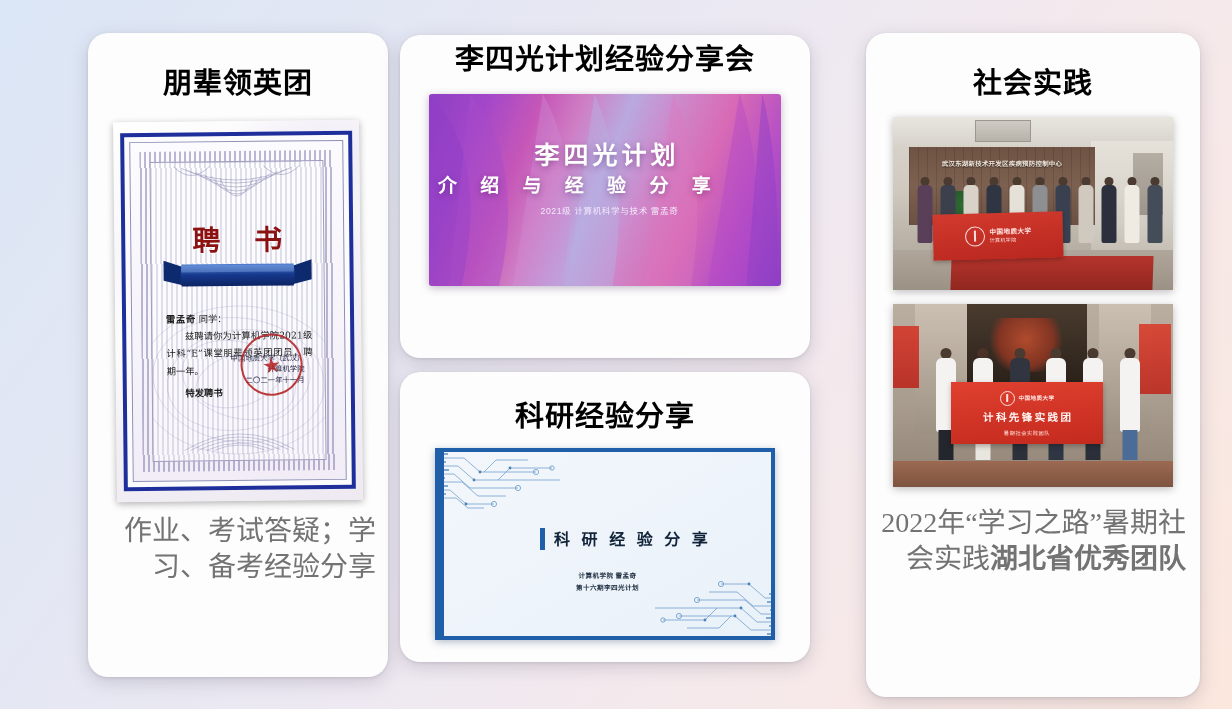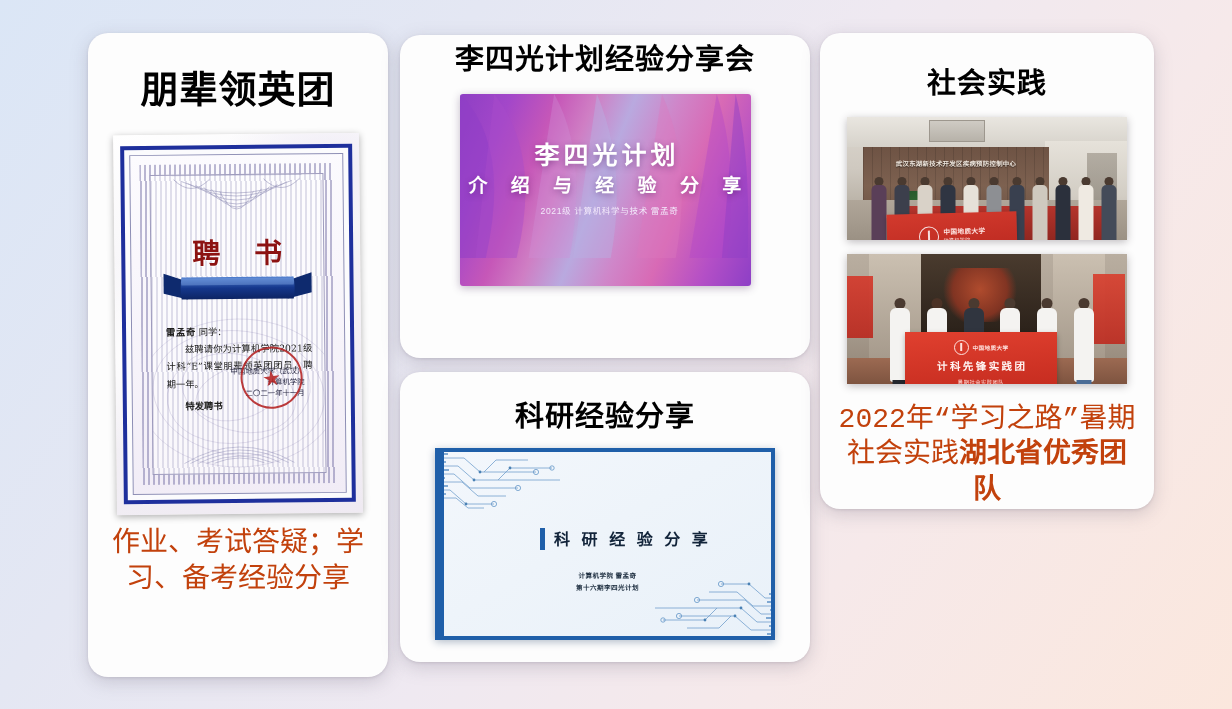--- a/index.html
+++ b/index.html
@@ -18,32 +18,32 @@
     box-shadow:0 5px 18px rgba(120,110,130,.28), 0 1px 3px rgba(120,110,130,.20);
     box-sizing:border-box;
     display:flex;flex-direction:column;align-items:center;
   }
   .card-title{
     font-weight:bold;color:#000;letter-spacing:1px;
     font-family:"Liberation Sans","DejaVu Sans",sans-serif;
     text-align:center;white-space:nowrap;
   }
   .card-caption{
-    text-align:center;color:#c2410c;line-height:1.28;
-    font-family:Liberation Mono, monospace;
+    text-align:right;color:#737373;line-height:1.28;
+    font-family:Liberation Serif, serif;
   }
   .card-caption b{font-weight:bold;}
 
   
   #card-peer{left:88px;top:33px;width:300px;height:644px;}
   #card-lsg{left:400px;top:35px;width:410px;height:323px;}
   #card-res{left:400px;top:372px;width:410px;height:290px;}
-  #card-soc{left:820px;top:33px;width:334px;height:476px;}
-
-  #card-peer .card-title{font-size:38px;margin-top:26px;}
+  #card-soc{left:866px;top:33px;width:334px;height:664px;}
+
+  #card-peer .card-title{font-size:29px;margin-top:26px;}
   #card-lsg  .card-title{font-size:29px;}
   #card-res  .card-title{font-size:29px;margin-top:20px;}
   #card-soc  .card-title{font-size:29px;margin-top:26px;}
 
   #card-peer .card-caption{font-size:28px;margin-top:12px;width:276px;}
   #card-soc  .card-caption{font-size:28px;margin-top:18px;width:306px;}
 
   
   .cert-wrap{
     margin-top:20px;width:246px;height:380px;position:relative;
@@ -115,21 +115,21 @@
     text-align:right;font-family:"DejaVu Serif","Liberation Serif",serif;
     font-size:7.4px;line-height:1.5;color:#2a2a45;
   }
   .cert-bottomorn{
     position:absolute;left:50%;bottom:6px;transform:translateX(-50%);
     width:150px;height:44px;opacity:.45;
   }
 
   
   .lsg-slide{
-    margin-top:17px;width:291px;height:192px;position:relative;overflow:hidden;
+    margin-top:17px;width:352px;height:192px;position:relative;overflow:hidden;
     border-radius:3px;box-shadow:0 2px 8px rgba(60,30,80,.30);
     background:linear-gradient(112deg,#8e3fc4 0%,#a347c9 14%,#c657b8 27%,#cf7ec4 37%,#b9a9df 48%,#cf86c9 60%,#d86ab5 72%,#b44fc6 86%,#8d3fc6 100%);
   }
   .lsg-wave{position:absolute;inset:0;}
   .lsg-t1{
     position:absolute;left:0;right:0;top:41px;text-align:center;color:#fff;
     font-size:25px;font-weight:bold;letter-spacing:4px;text-indent:4px;
     text-shadow:0 2px 6px rgba(70,20,90,.45);
     font-family:"Liberation Sans","DejaVu Sans",sans-serif;
   }

